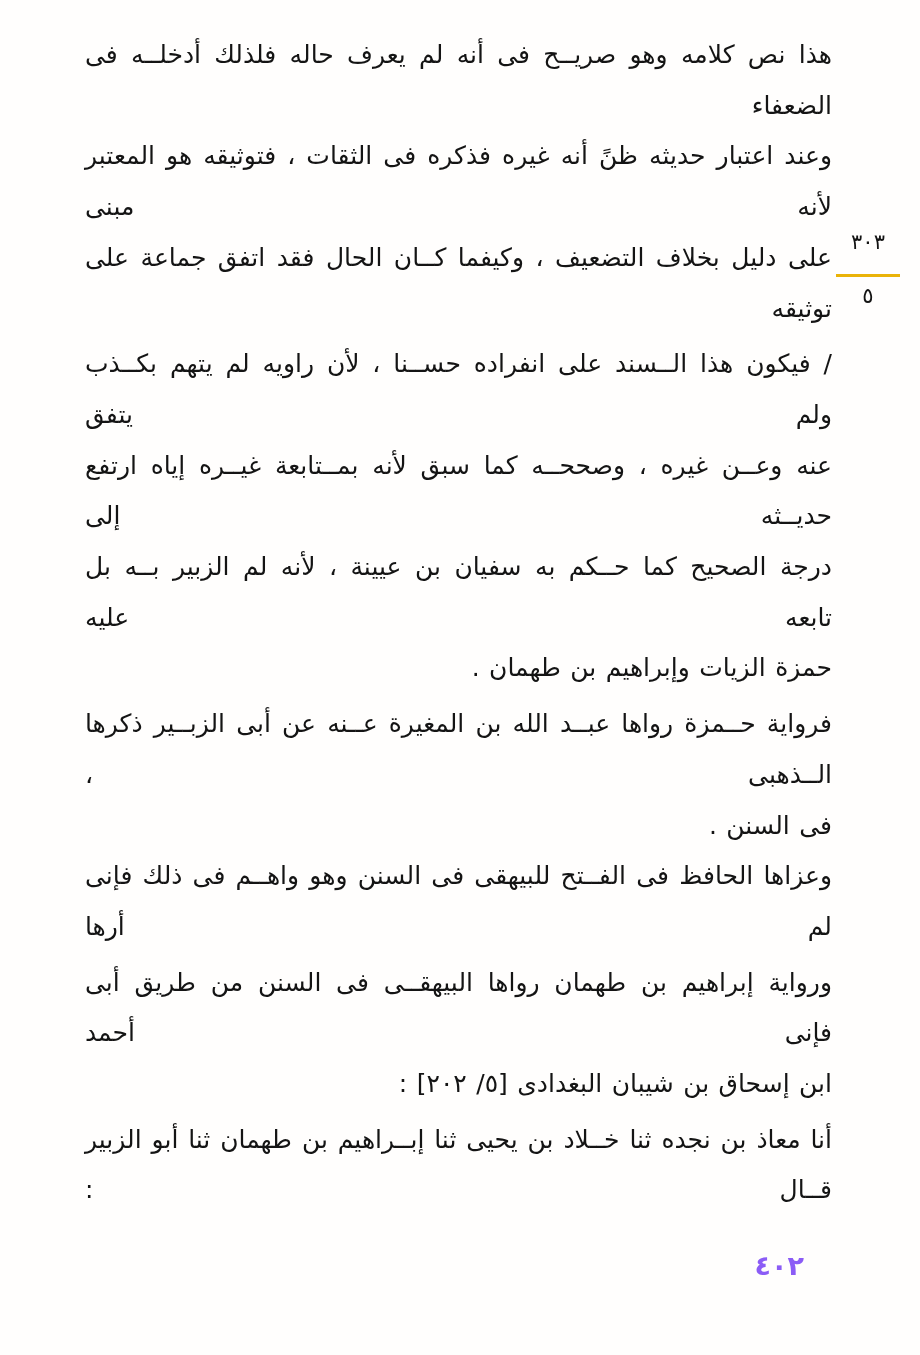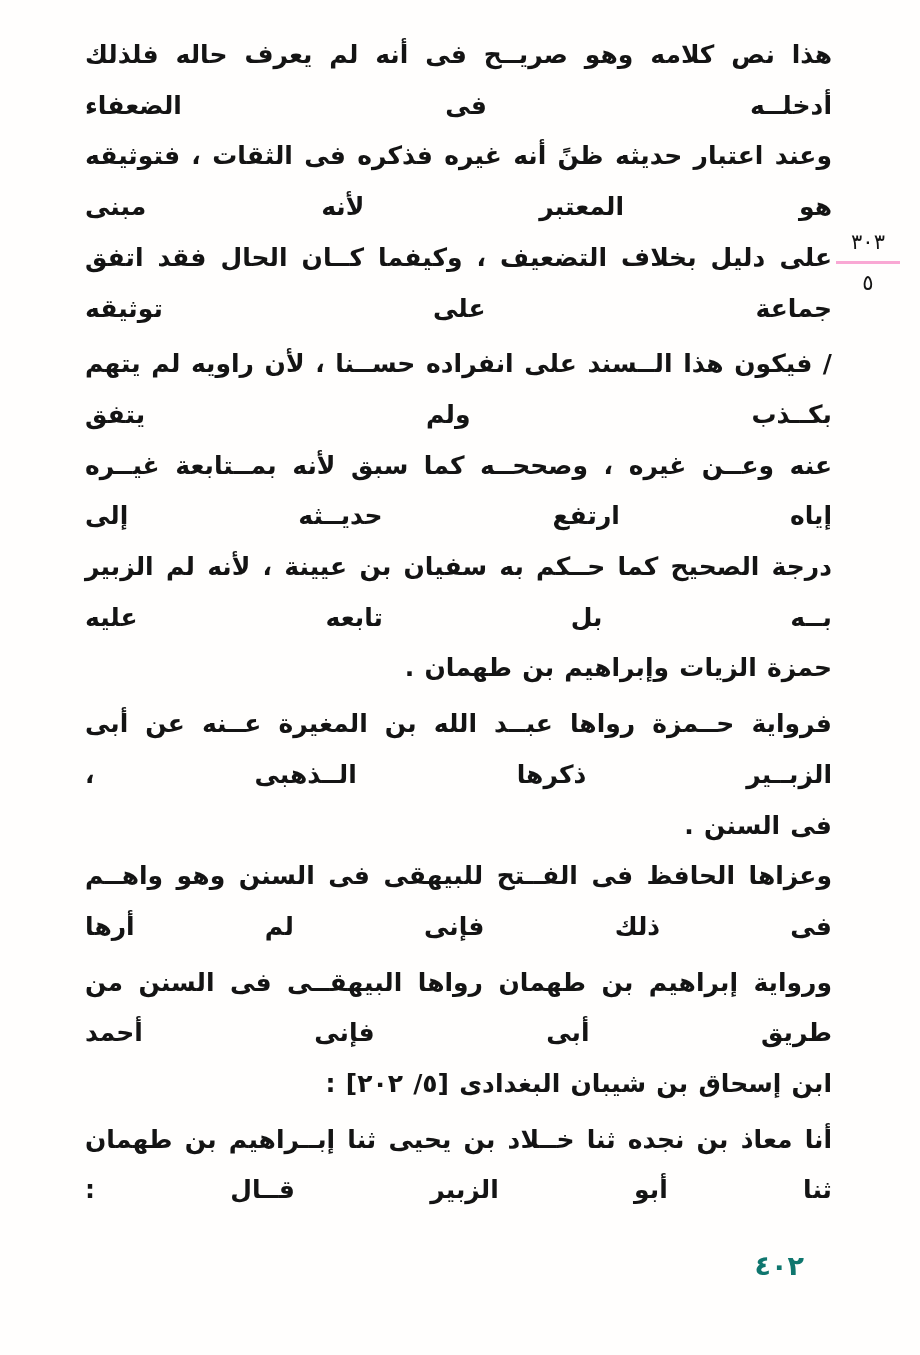--- a/index.html
+++ b/index.html
@@ -16,21 +16,21 @@
     color:#111;
   }
   
   .text-block {
     position:absolute;
     top:30px; right:88px; left:85px;
     direction:rtl;
     font-size:25px;
     color:#141414;
   }
-  .para { margin:0 0 5px 0; padding:0;font-weight:bold; }
+  .para { margin:0 0 5px 0; padding:0; }
   .line {
     display:block;
     line-height:50.7px;
     text-align:justify;
     text-align-last:justify;
     word-spacing:1.5px;
   }
   .line.end {
     text-align:right;
     text-align-last:right;
@@ -38,31 +38,31 @@
   
   .margin-note {
     position:absolute;
     top:226px; right:20px;
     width:64px;
     direction:rtl;
     text-align:center;
     font-size:21px;
     color:#141414;
   }
-  .mn-top { line-height:32px; padding-bottom:3px; border-bottom:3px solid #f9a8d4; }
+  .mn-top { line-height:32px; padding-bottom:16px; border-bottom:3px solid #eab308; }
   .mn-bottom { line-height:30px; padding-top:4px; }
   
   .page-number {
     position:absolute;
     top:1250px; right:116px;
     direction:rtl;
     font-size:27px;
     font-weight:bold;
     letter-spacing:3px;
-    color:#0f766e;
+    color:#8b5cf6;
   }
 </style>
 </head>
 <body>
 
 <div class="page">
 
   <div class="margin-note">
     <div class="mn-top">٣٠٣</div>
     <div class="mn-bottom">٥</div>

